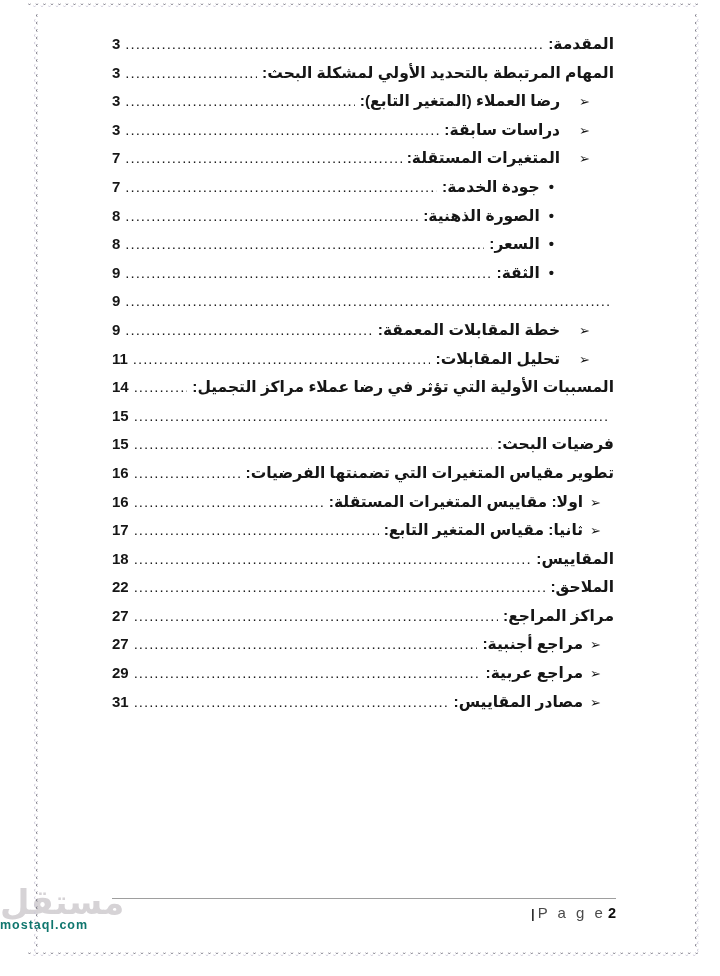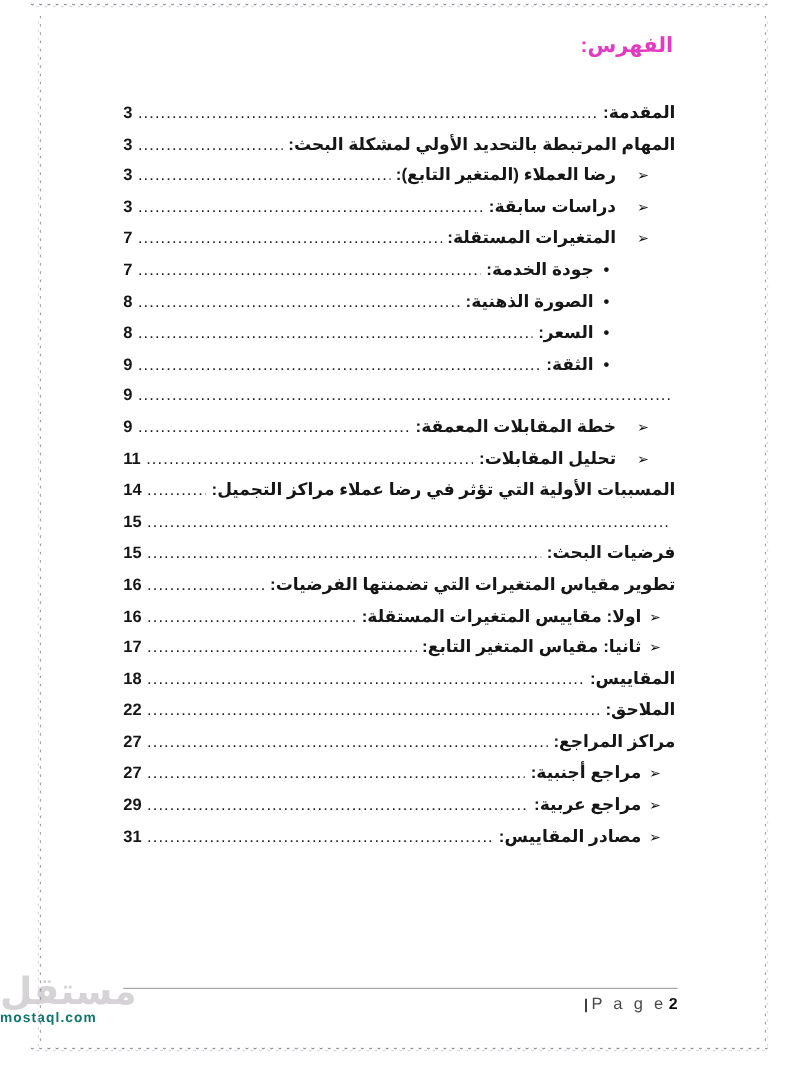--- a/index.html
+++ b/index.html
@@ -69,21 +69,20 @@
     <span class="strip v right dark">ˇˇˇˇˇˇˇˇˇˇˇˇˇˇˇˇˇˇˇˇˇˇˇˇˇˇˇˇˇˇˇˇˇˇˇˇˇˇˇˇˇˇˇˇˇˇˇˇˇˇˇˇˇˇˇˇˇˇˇˇˇˇˇˇˇˇˇˇˇˇˇˇˇˇˇˇˇˇˇˇˇˇˇˇˇˇˇˇˇˇˇˇˇˇˇˇˇˇˇˇˇˇˇˇˇˇˇˇˇˇˇˇˇˇˇˇˇˇˇˇˇˇˇˇˇˇˇˇˇˇ</span>
     <span class="strip v right light">ˇˇˇˇˇˇˇˇˇˇˇˇˇˇˇˇˇˇˇˇˇˇˇˇˇˇˇˇˇˇˇˇˇˇˇˇˇˇˇˇˇˇˇˇˇˇˇˇˇˇˇˇˇˇˇˇˇˇˇˇˇˇˇˇˇˇˇˇˇˇˇˇˇˇˇˇˇˇˇˇˇˇˇˇˇˇˇˇˇˇˇˇˇˇˇˇˇˇˇˇˇˇˇˇˇˇˇˇˇˇˇˇˇˇˇˇˇˇˇˇˇˇˇˇˇˇˇˇˇˇ</span>
   </div>
 
   <div class="watermark">
     <div class="wm-logo">مستقل</div>
     <div class="wm-site">mostaql.com</div>
   </div>
 
   <main class="content" dir="rtl">
-    <h1 class="toc-title" style="color: rgb(226, 58, 192);">الفهرس:</h1>
     <div id="toc-list">
         <div class="toc-row lvl0">
 
     <span class="toc-text">المقدمة:</span>
     <span class="leader"></span>
     <span class="pageno">3</span>
   </div>
         <div class="toc-row lvl0">
 
     <span class="toc-text">المهام المرتبطة بالتحديد الأولي لمشكلة البحث:</span>

